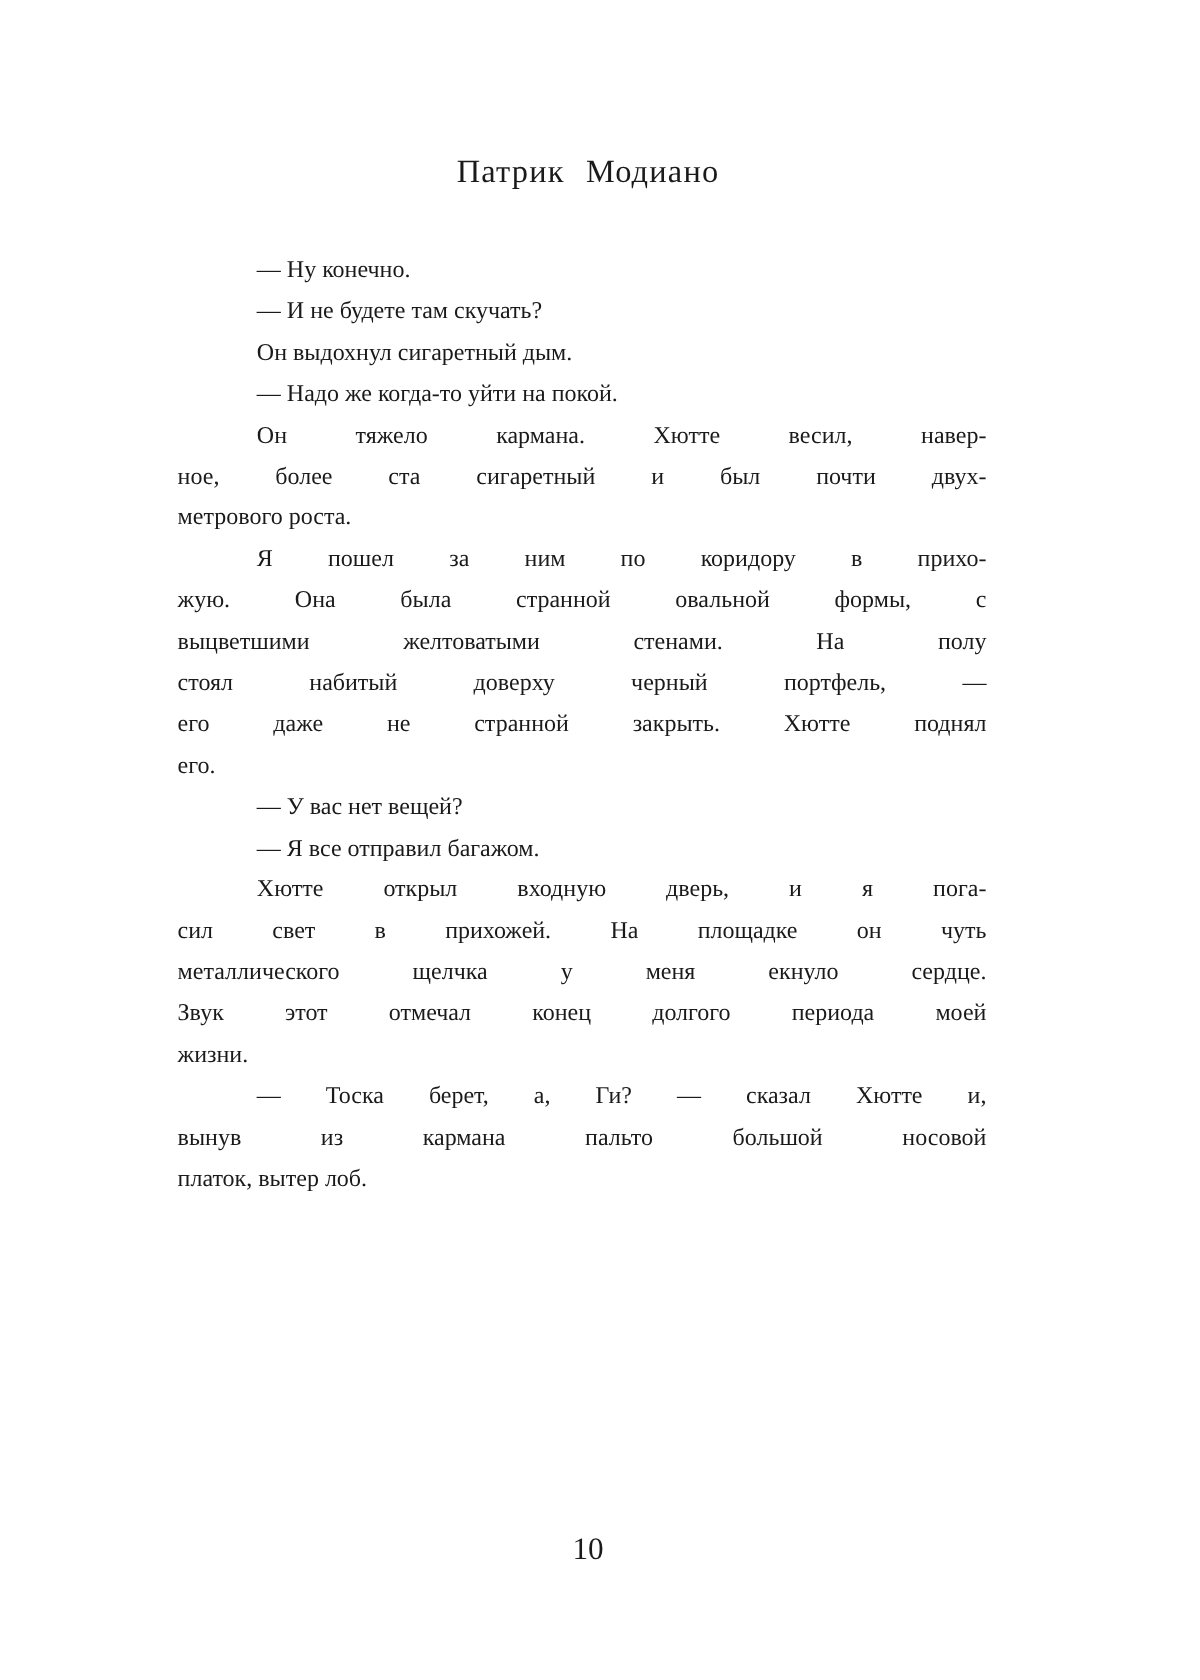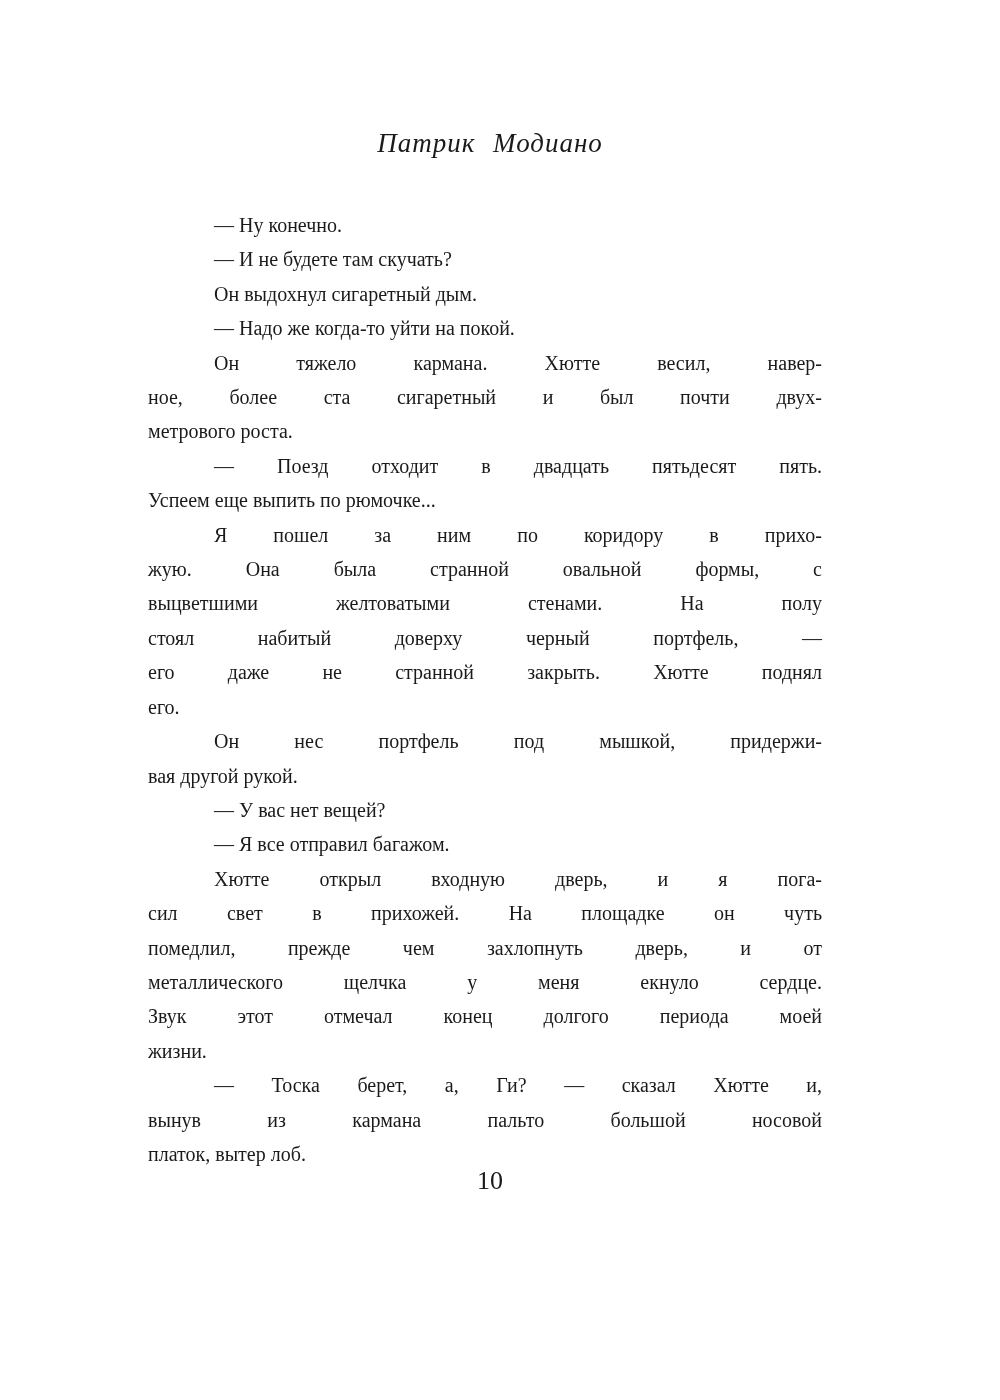--- a/index.html
+++ b/index.html
@@ -19,21 +19,20 @@
     position: absolute;
     inset: 0;
     background: #ffffff;
   }
   .running-header {
     position: absolute;
     top: 126px;
     left: 148px;
     width: 684px;
     text-align: center;
-    font-style: italic;
     font-size: 27px;
     line-height: 34px;
     letter-spacing: 1px;
     word-spacing: 10px;
   }
   .text-body {
     position: absolute;
     top: 208px;
     left: 148px;
     width: 674px;
@@ -49,21 +48,21 @@
   }
   .line.j {
     text-align: justify;
     text-align-last: justify;
   }
   .para .line:first-child {
     text-indent: 66px;
   }
   .folio {
     position: absolute;
-    top: 1164px;
+    top: 1274px;
     left: 148px;
     width: 684px;
     text-align: center;
     font-size: 26px;
     line-height: 34px;
   }
 </style>
 </head>
 <body>
 
@@ -82,45 +81,36 @@
       </div>
       <div class="para">
         <div class="line">— Надо же когда-то уйти на покой.</div>
       </div>
       <div class="para">
         <div class="line j">Он тяжело кармана. Хютте весил, навер-</div>
         <div class="line j">ное, более ста сигаретный и был почти двух-</div>
         <div class="line">метрового роста.</div>
       </div>
       <div class="para">
-        <div class="line j">— Поезд отходит в двадцать пятьдесят пять.</div>
-        <div class="line">Успеем еще выпить по рюмочке...</div>
-      </div>
-      <div class="para">
         <div class="line j">Я пошел за ним по коридору в прихо-</div>
         <div class="line j">жую. Она была странной овальной формы, с</div>
         <div class="line j">выцветшими желтоватыми стенами. На полу</div>
         <div class="line j">стоял набитый доверху черный портфель, —</div>
         <div class="line j">его даже не странной закрыть. Хютте поднял</div>
         <div class="line">его.</div>
-      </div>
-      <div class="para">
-        <div class="line j">Он нес портфель под мышкой, придержи-</div>
-        <div class="line">вая другой рукой.</div>
       </div>
       <div class="para">
         <div class="line">— У вас нет вещей?</div>
       </div>
       <div class="para">
         <div class="line">— Я все отправил багажом.</div>
       </div>
       <div class="para">
         <div class="line j">Хютте открыл входную дверь, и я пога-</div>
         <div class="line j">сил свет в прихожей. На площадке он чуть</div>
-        <div class="line j">помедлил, прежде чем захлопнуть дверь, и от</div>
         <div class="line j">металлического щелчка у меня екнуло сердце.</div>
         <div class="line j">Звук этот отмечал конец долгого периода моей</div>
         <div class="line">жизни.</div>
       </div>
       <div class="para">
         <div class="line j">— Тоска берет, а, Ги? — сказал Хютте и,</div>
         <div class="line j">вынув из кармана пальто большой носовой</div>
         <div class="line">платок, вытер лоб.</div>
       </div>
     </div>

